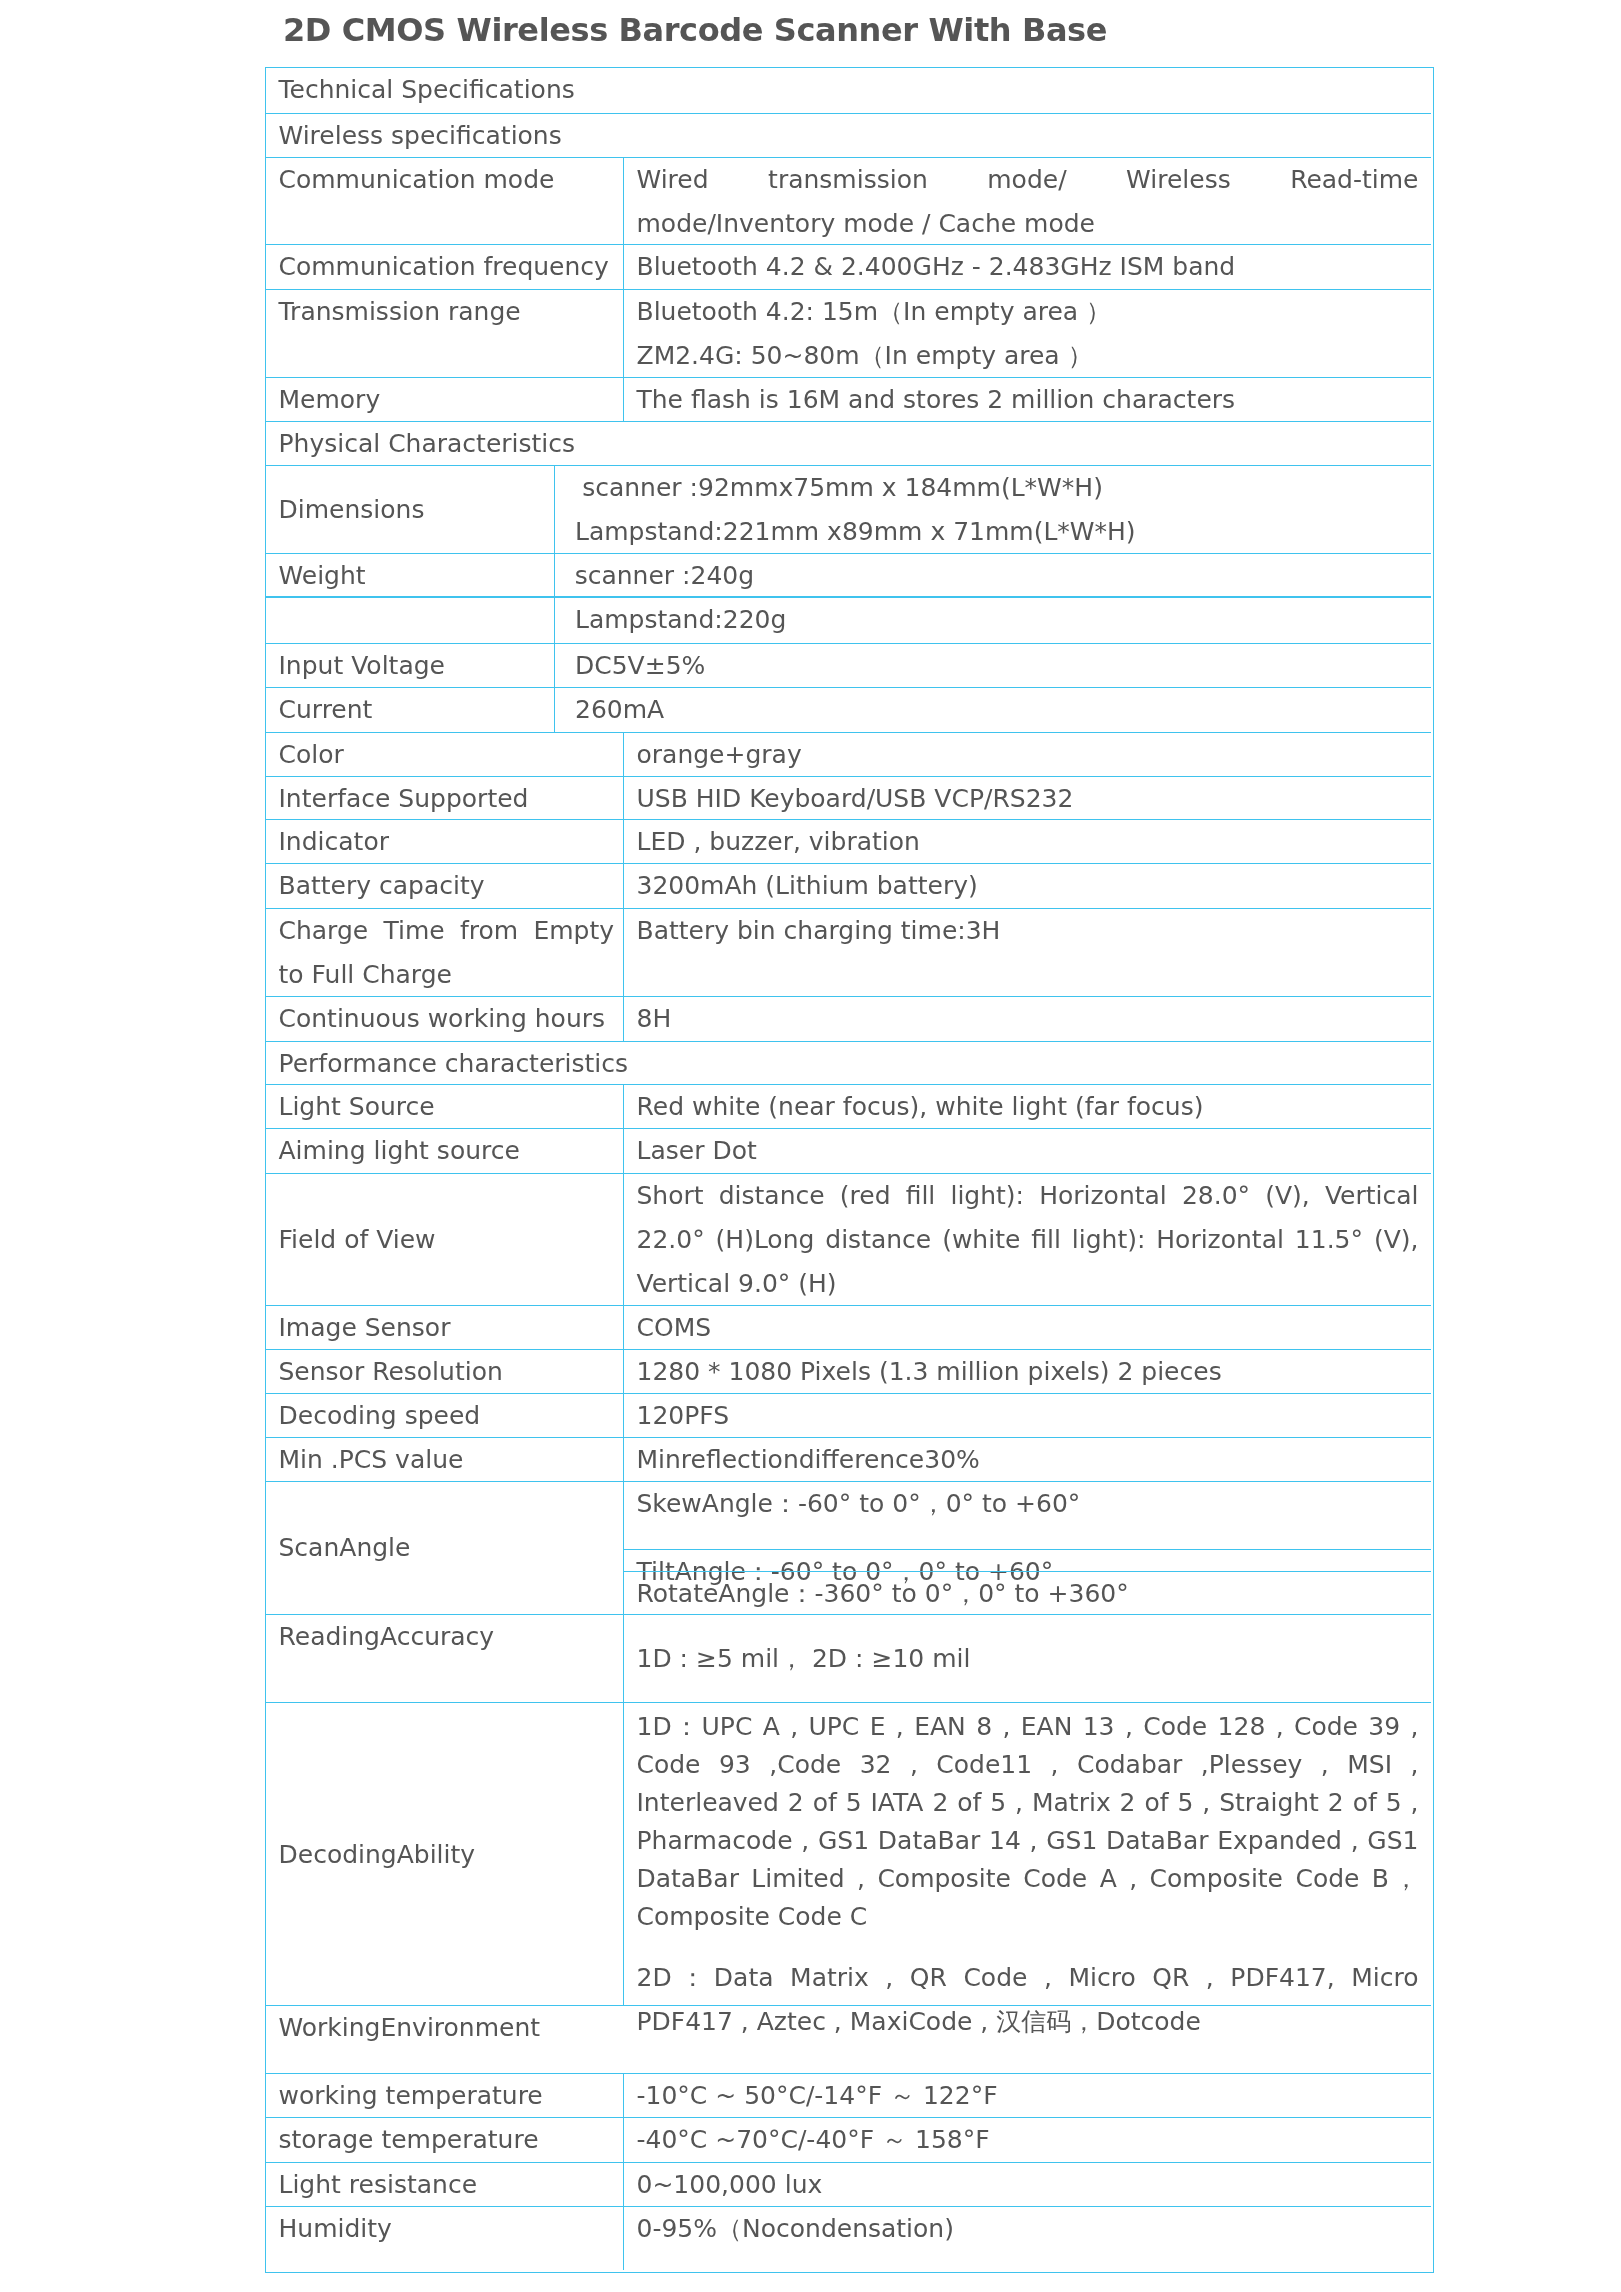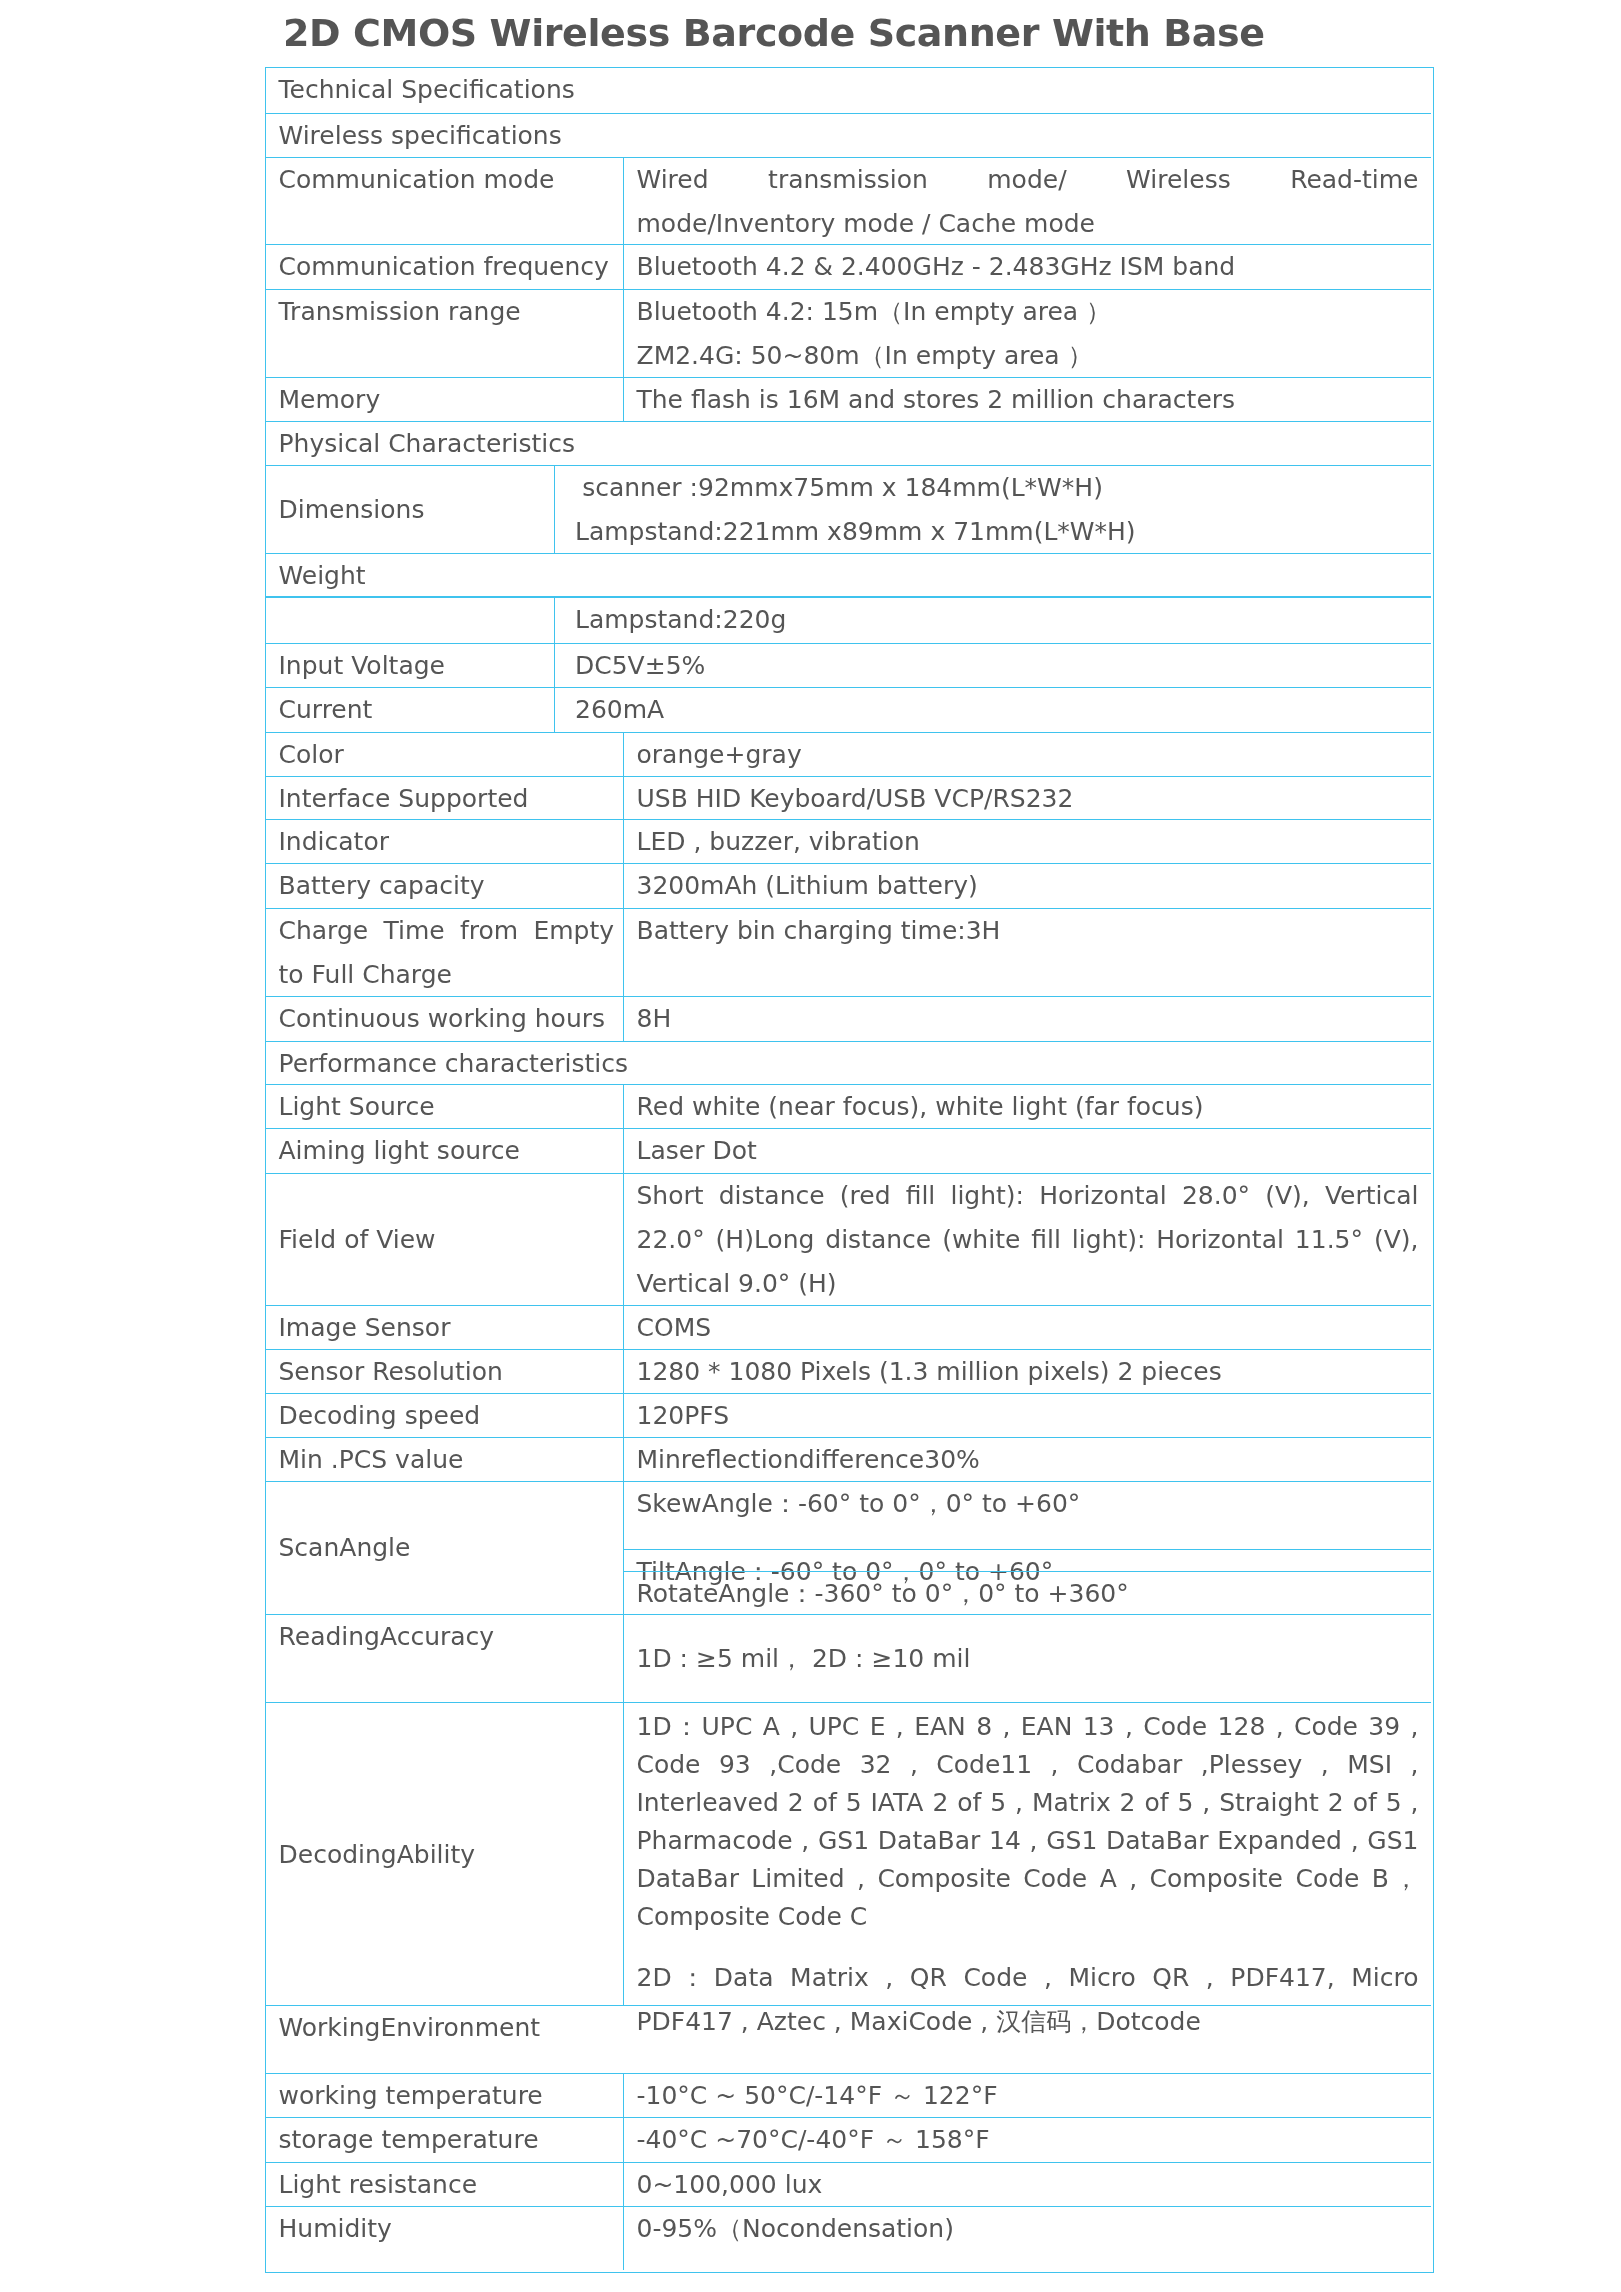--- a/index.html
+++ b/index.html
@@ -1,18 +1,18 @@
 <!DOCTYPE html>
 <html style="font-size:14.3px"><head>
 <meta charset="utf-8">
 <style>
   html, body { margin: 0; padding: 0; background: #ffffff; }
   body { width: 1621px; height: 2293px; position: relative; overflow: hidden;
          font-family: "DejaVu Sans", "Liberation Sans", sans-serif; color: #555555; }
-  .title { position: absolute; left: 283px; top: 10.7px; font-size: 38px; font-weight: bold;
+  .title { position: absolute; left: 283px; top: 10.7px; font-size: 32px; font-weight: bold;
            color: #555555; letter-spacing: -0.4px; white-space: nowrap; }
   .table { position: absolute; left: 265px; top: 67px; width: 1169px; height: 2206px;
            border: 1.8px solid #3fc3ee; box-sizing: border-box; }
   .row { position: absolute; left: 0; width: 1165px; border-top: 1.8px solid #3fc3ee; box-sizing: border-box; }
   .row.first { border-top: none; }
   .cell { position: absolute; top: 0; bottom: 0; box-sizing: border-box; font-size: 25px;
           line-height: 44px; padding: 0 0 0 12.5px; white-space: nowrap; }
   .label { left: 0; }
   .value { border-left: 1.3px solid #3fc3ee; padding-right: 12.5px; }
   .wide .label { width: 357px; }
@@ -73,20 +73,21 @@
   <div class="row narrow" style="top:397px;height:88px;">
     <div class="cell label vcenter">Dimensions</div>
     <div class="cell value">
       <span class="line indent1"> scanner :92mmx75mm x 184mm(L*W*H)</span>
       <span class="line">Lampstand:221mm x89mm x 71mm(L*W*H)</span>
     </div>
   </div>
 
   <div class="row narrow" style="top:485px;height:44px;text-decoration:underline;">
     <div class="cell label">Weight</div>
+    <div class="cell value indent1" style="padding-left:19.7px;"> scanner :240g</div>
   </div>
 
   <div class="row narrow" style="top:528px;height:47px;border-top-width:2.7px;">
     <div class="cell label"></div>
     <div class="cell value">Lampstand:220g</div>
   </div>
 
   <div class="row narrow" style="top:575px;height:44px;">
     <div class="cell label">Input Voltage</div>
     <div class="cell value">DC5V±5%</div>

